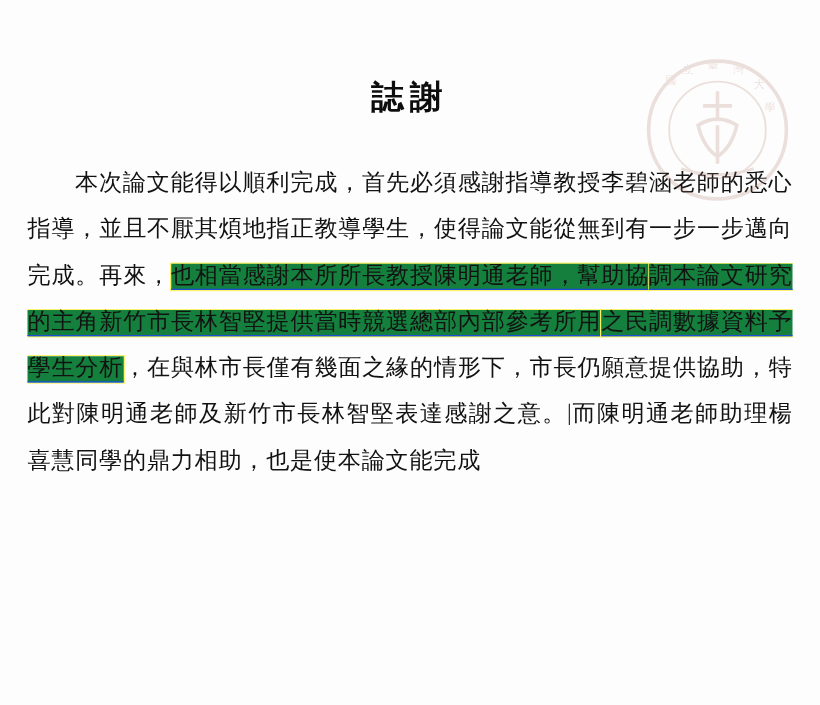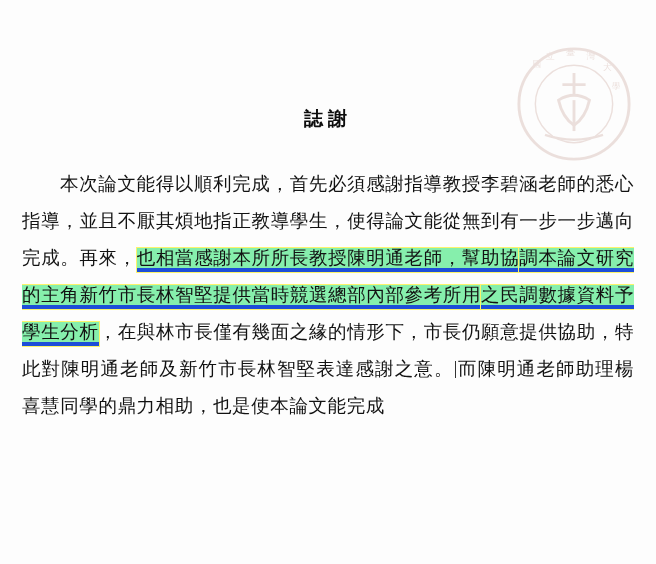--- a/index.html
+++ b/index.html
@@ -35,47 +35,47 @@
     pointer-events: none;
   }
   .watermark svg {
     display: block;
     width: 100%;
     height: 100%;
   }
 
   .doc-title {
     text-align: center;
-    font-size: 19px;
+    font-size: 26px;
     font-weight: bold;
     letter-spacing: 5px;
     margin: 0;
-    padding-top: 106px;
+    padding-top: 60px;
     color: #0d0d0d;
     font-family: "Liberation Serif", "DejaVu Serif", serif;
   }
 
   .body-text {
     margin: 34px 22px 0 22px;
     font-size: 18.5px;
     line-height: 37px;
     text-align: justify;
     text-justify: inter-character;
     color: #121212;
     letter-spacing: 0.6px;
   }
 
   .indent {
     display: inline-block;
     width: 38px;
   }
 
   .underline-hl {
-    background: #86efac;
-    border-bottom: 4px solid #1d4ed8;
+    background: #15803d;
+    border-bottom: 1px solid #1d4ed8;
     box-shadow: 0 0 0 1px #fcf36b;
   }
 
   .bar {
     display: inline-block;
     width: 1px;
     height: 17px;
     background: #333;
     vertical-align: -3px;
     margin: 0 2px 0 1px;

